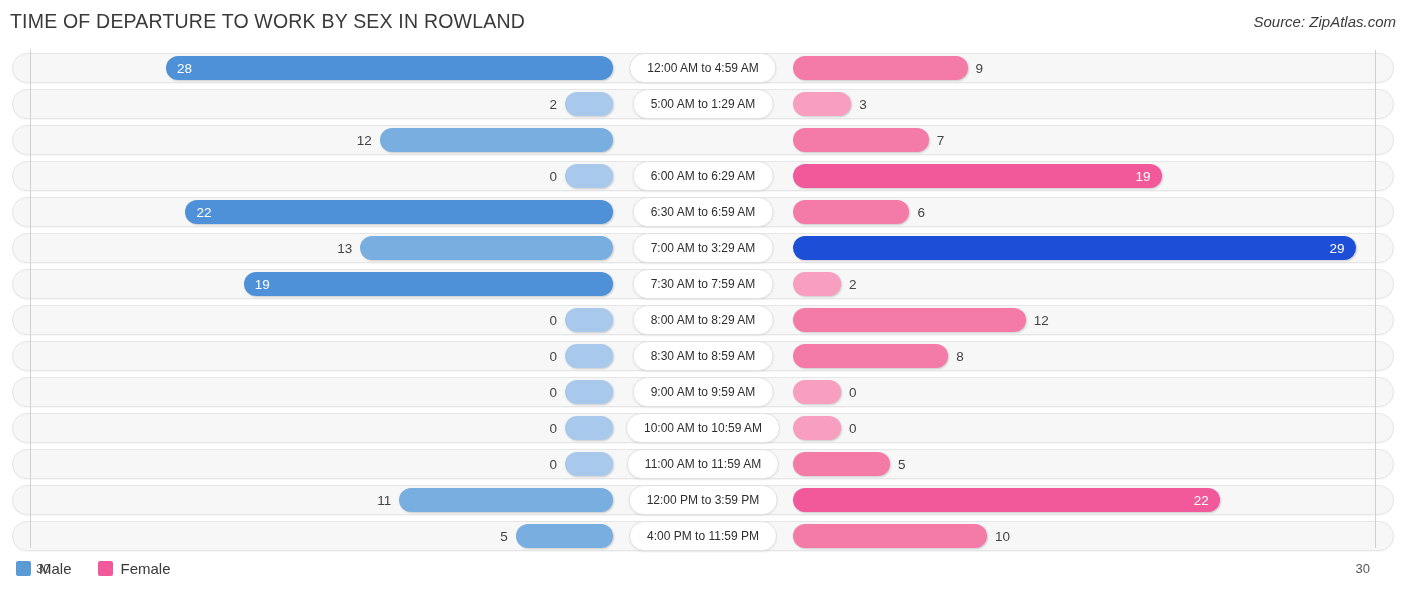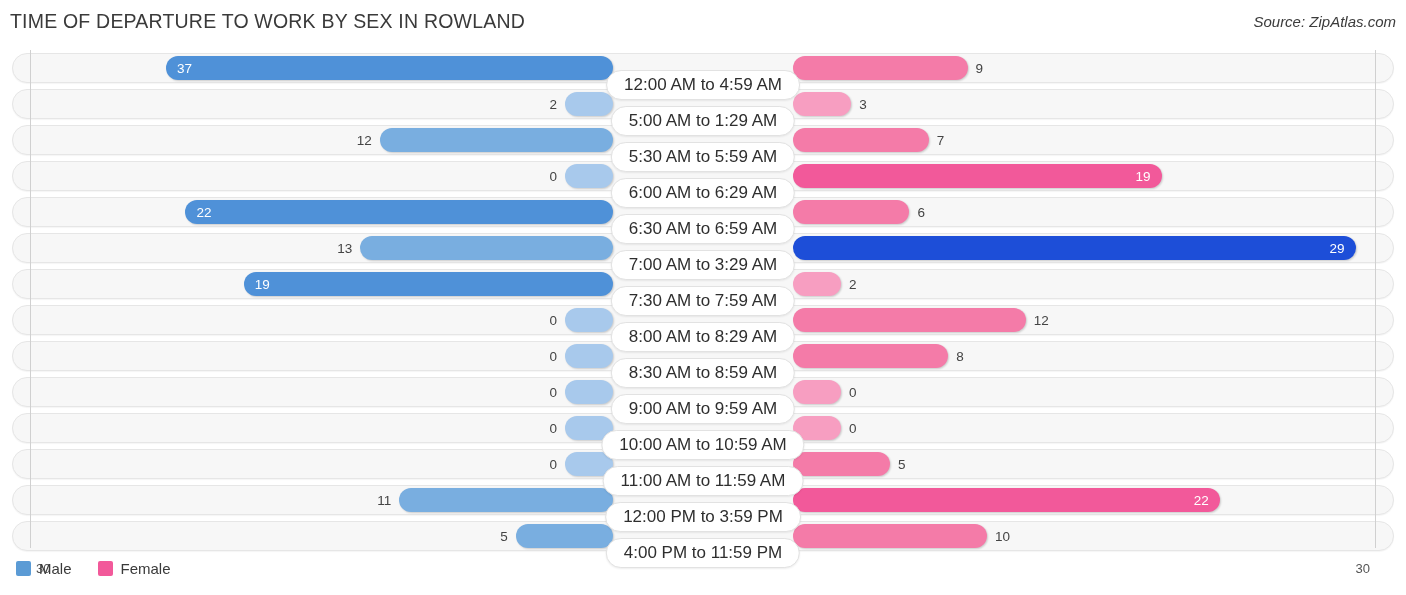--- a/index.html
+++ b/index.html
@@ -126,26 +126,25 @@
     position: absolute;
     top: 50%;
     left: 703px;
     transform: translate(-50%, -50%);
     background: #ffffff;
     border: 1px solid #e2e2e2;
     border-radius: 15px;
     height: 28px;
     line-height: 28px;
     padding: 0 17px;
-    font-size: 17px;
+    font-size: 12px;
     color: #2e2e2e;
     white-space: nowrap;
     z-index: 4;
     box-shadow: 0 1px 2px rgba(0,0,0,0.07);
-    margin-top: 17px;
   }
 
   
   .footer {
     position: absolute;
     left: 0;
     right: 0;
     top: 556px;
     height: 36px;
   }
@@ -194,41 +193,40 @@
     <div class="chart-source">Source: ZipAtlas.com</div>
   </div>
 
   <div class="plot">
     <div class="axis-line left"></div>
     <div class="axis-line right"></div>
     <div id="rows-host">
         <div class="row">
           <div class="track"></div>
           <div class="bar male" style="left: 166.033px; width: 446.967px; background: rgb(79, 145, 216);">
-            <span class="bar-value-in">37</span>
+            <span class="bar-value-in">28</span>
           </div>
           <div class="bar female" style="left: 793px; width: 174.6px; background: rgb(244, 123, 168);"></div>
           <span class="bar-value-out" style="left: 975.6px;">9</span>
           <div class="cat-pill">12:00 AM to 4:59 AM</div>
         </div>
         <div class="row">
           <div class="track"></div>
           <div class="bar male" style="left: 565px; width: 48px; background: rgb(168, 201, 236);"></div>
           <span class="bar-value-out" style="right: 849px; top: 50%;">2</span>
           <div class="bar female" style="left: 793px; width: 58.2px; background: rgb(247, 158, 193);"></div>
           <span class="bar-value-out" style="left: 859.2px;">3</span>
           <div class="cat-pill">5:00 AM to 1:29 AM</div>
         </div>
         <div class="row">
           <div class="track"></div>
           <div class="bar male" style="left: 379.8px; width: 233.2px; background: rgb(121, 174, 224);"></div>
           <span class="bar-value-out" style="right: 1034.2px; top: 50%;">12</span>
           <div class="bar female" style="left: 793px; width: 135.8px; background: rgb(244, 123, 168);"></div>
           <span class="bar-value-out" style="left: 936.8px;">7</span>
-          <div class="cat-pill">5:30 AM to 5:59 AM</div>
         </div>
         <div class="row">
           <div class="track"></div>
           <div class="bar male" style="left: 565px; width: 48px; background: rgb(168, 201, 236);"></div>
           <span class="bar-value-out" style="right: 849px; top: 50%;">0</span>
           <div class="bar female" style="left: 793px; width: 368.6px; background: rgb(242, 89, 154);">
             <span class="bar-value-in">19</span>
           </div>
           <div class="cat-pill">6:00 AM to 6:29 AM</div>
         </div>

